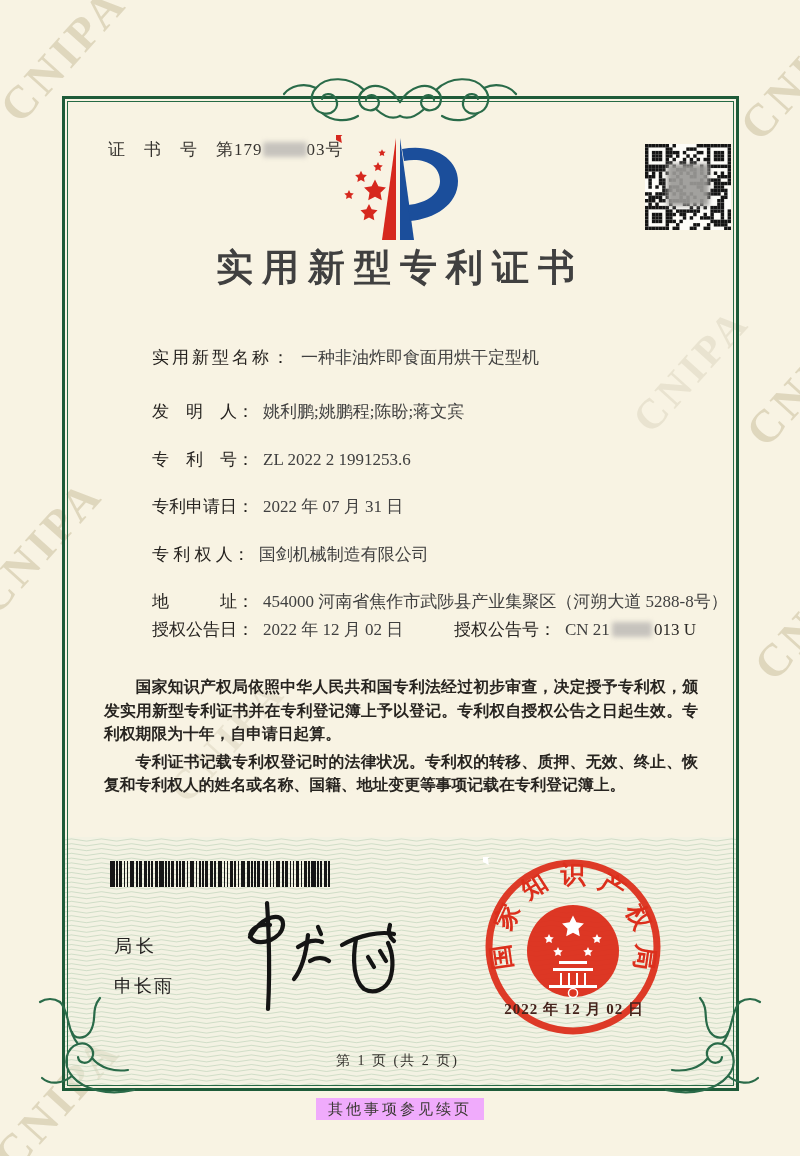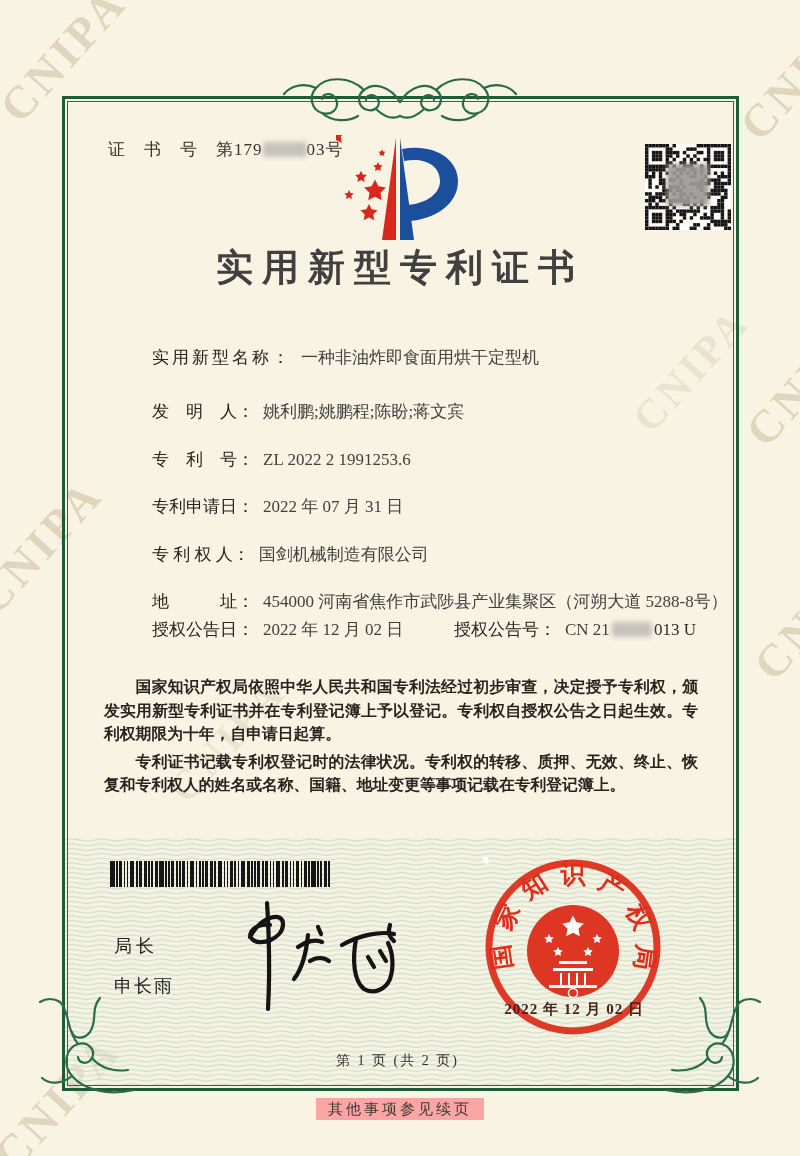--- a/index.html
+++ b/index.html
@@ -46,21 +46,21 @@
   .sig-title{left:114px;top:934px;font-size:18px;letter-spacing:4px;z-index:5;color:#232120;}
   .sig-name{left:114px;top:974px;font-size:18px;letter-spacing:2px;z-index:5;color:#232120;text-align:center;}
   .signature{left:222px;top:897px;z-index:6;}
   .signature path{fill:none;stroke:#141414;stroke-width:4.2;stroke-linecap:round;stroke-linejoin:round;}
   .seal{left:483px;top:857px;z-index:7;}
   .seal-date{left:488px;top:1000px;width:172px;text-align:center;font-size:15px;font-weight:700;
              letter-spacing:1px;color:#45231c;z-index:8;}
   .page-num{left:62px;top:1052px;width:671px;text-align:center;font-size:14px;
             letter-spacing:2px;z-index:5;color:#33302c;}
   .note{left:0;right:0;top:1100px;text-align:center;font-size:15px;letter-spacing:3px;z-index:5;}
-  .note span{background:#fca5a5;padding:3px 12px;color:#3a3833;}
+  .note span{background:#f0abfc;padding:3px 12px;color:#3a3833;}
 </style>
 </head>
 <body>
 
 <div class="wm" style="left:-18px;top:28px;">CNIPA</div>
 <div class="wm" style="left:722px;top:46px;">CNIPA</div>
 <div class="wm" style="left:-42px;top:520px;">CNIPA</div>
 <div class="wm" style="left:728px;top:352px;">CNIPA</div>
 <div class="wm" style="left:736px;top:586px;">CNIPA</div>
 <div class="wm" style="left:-24px;top:1076px;">CNIPA</div>

